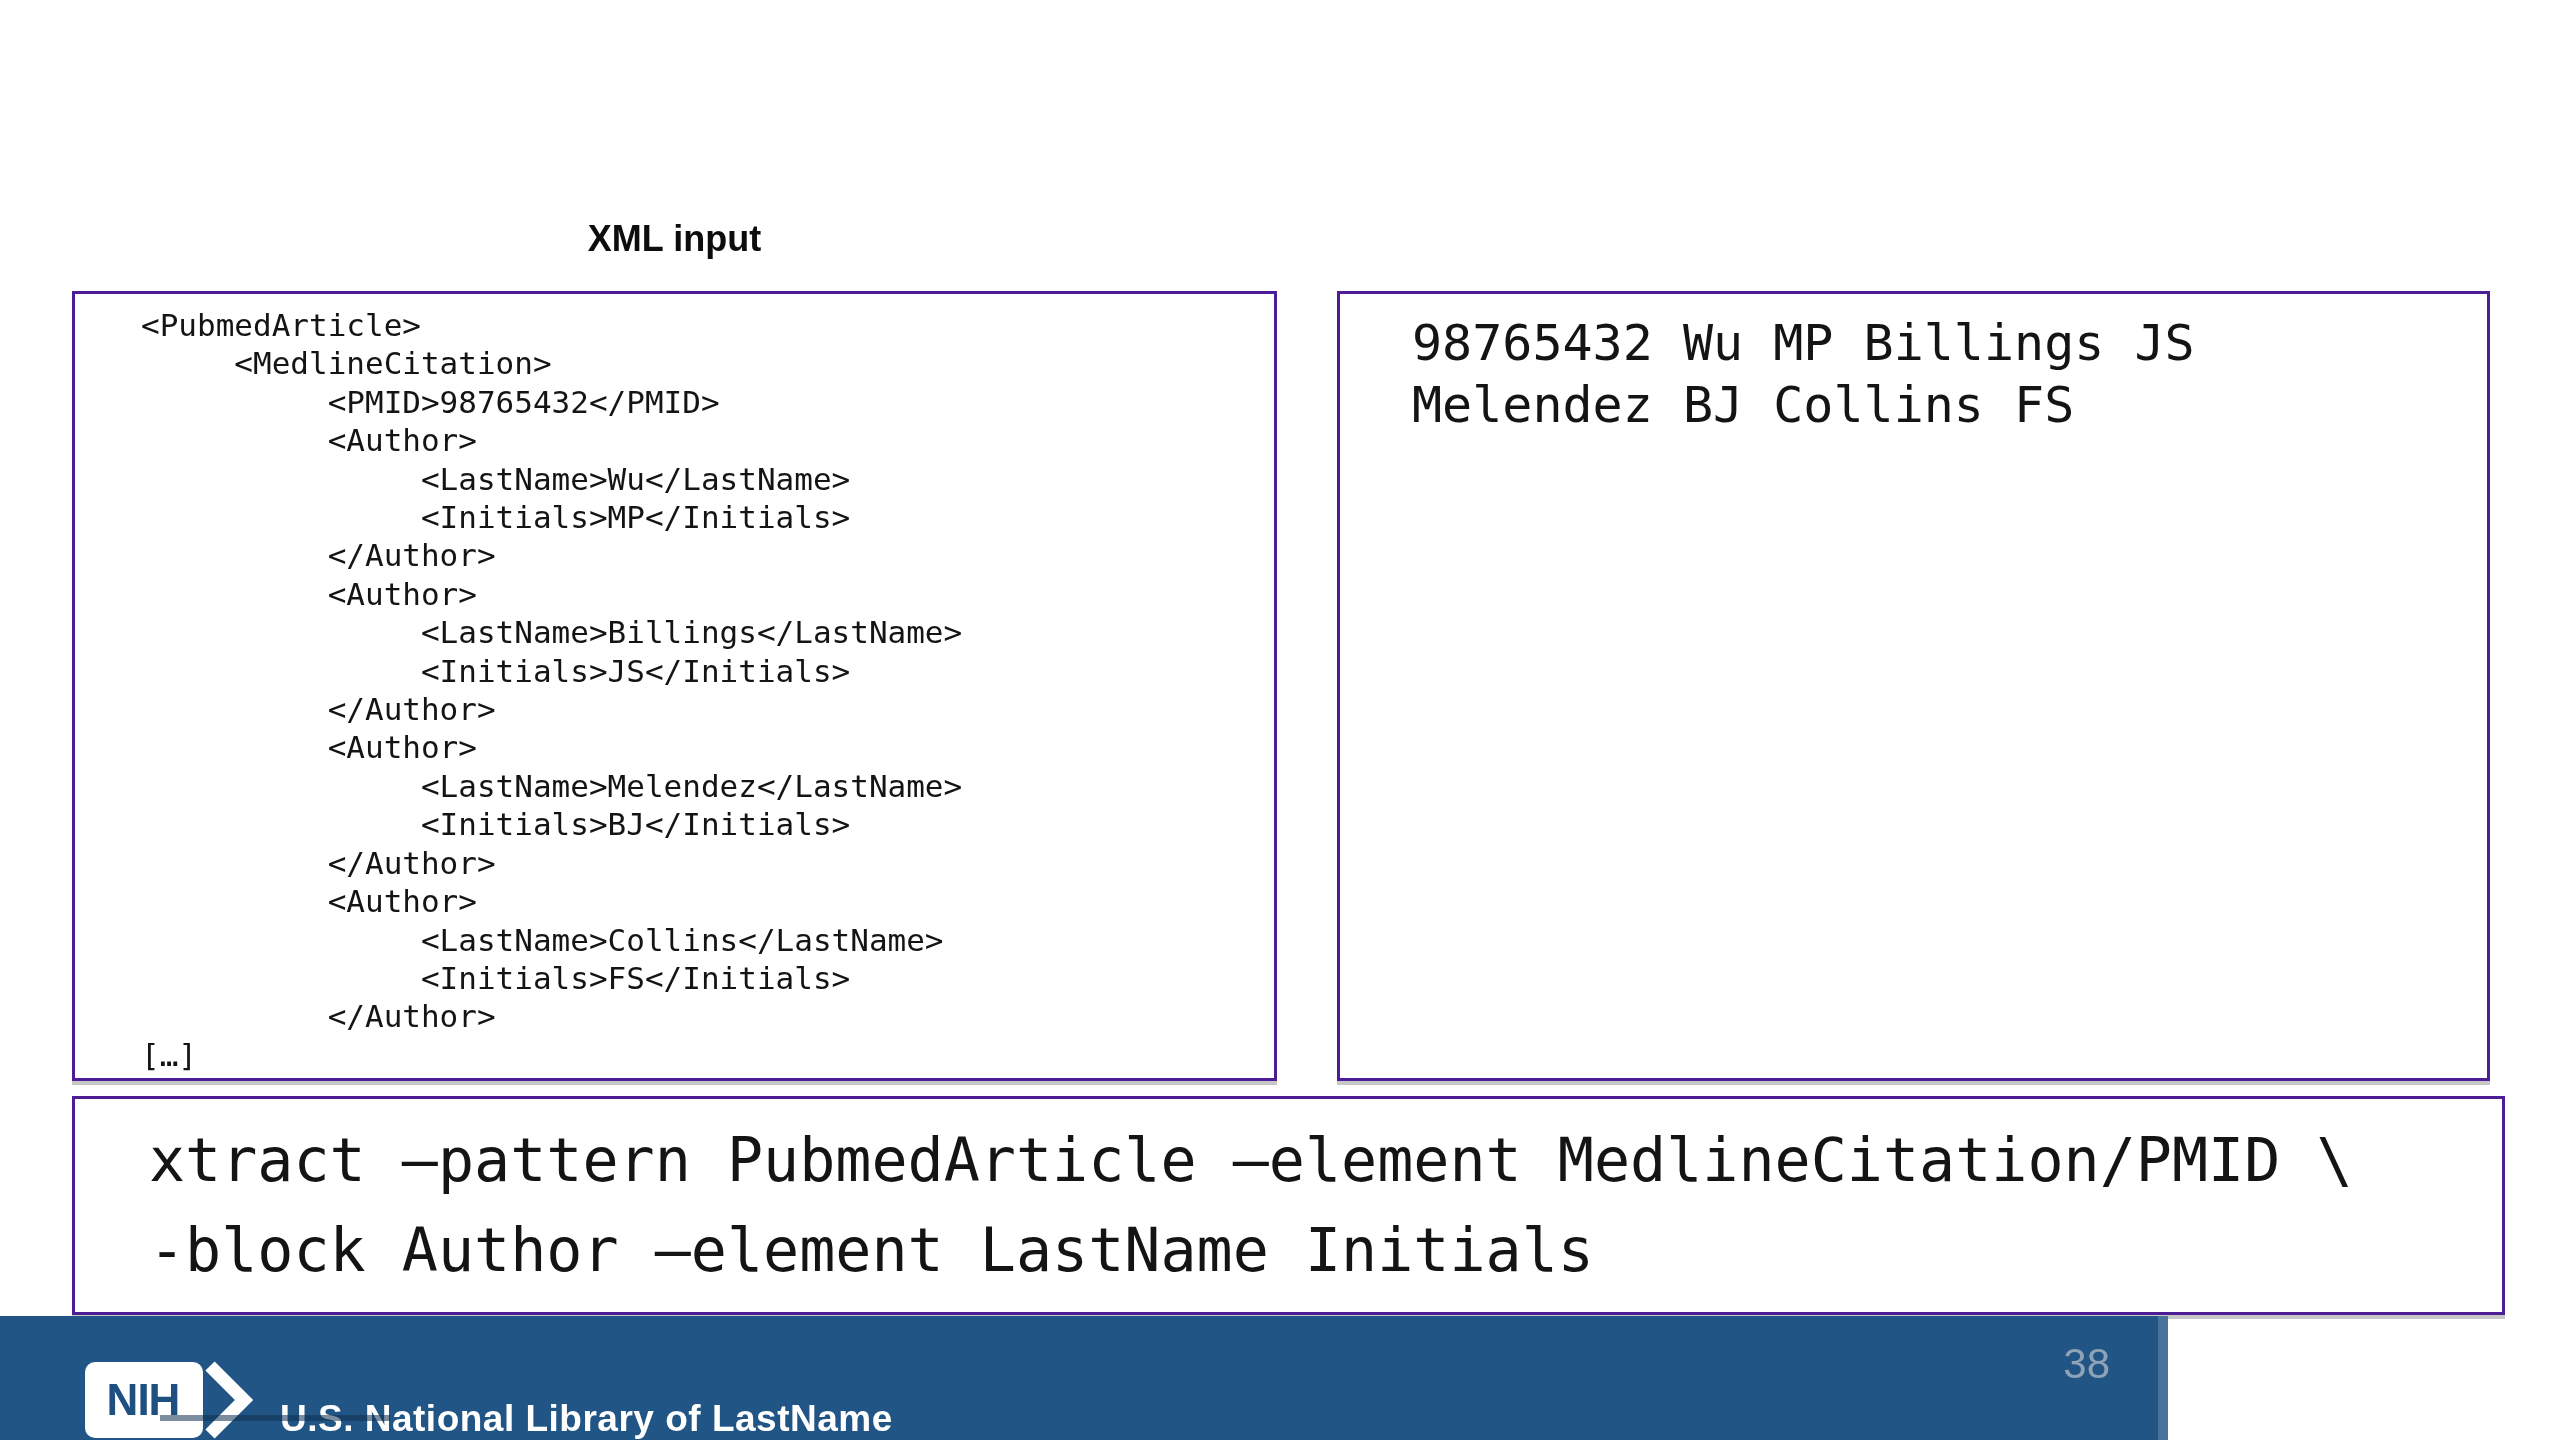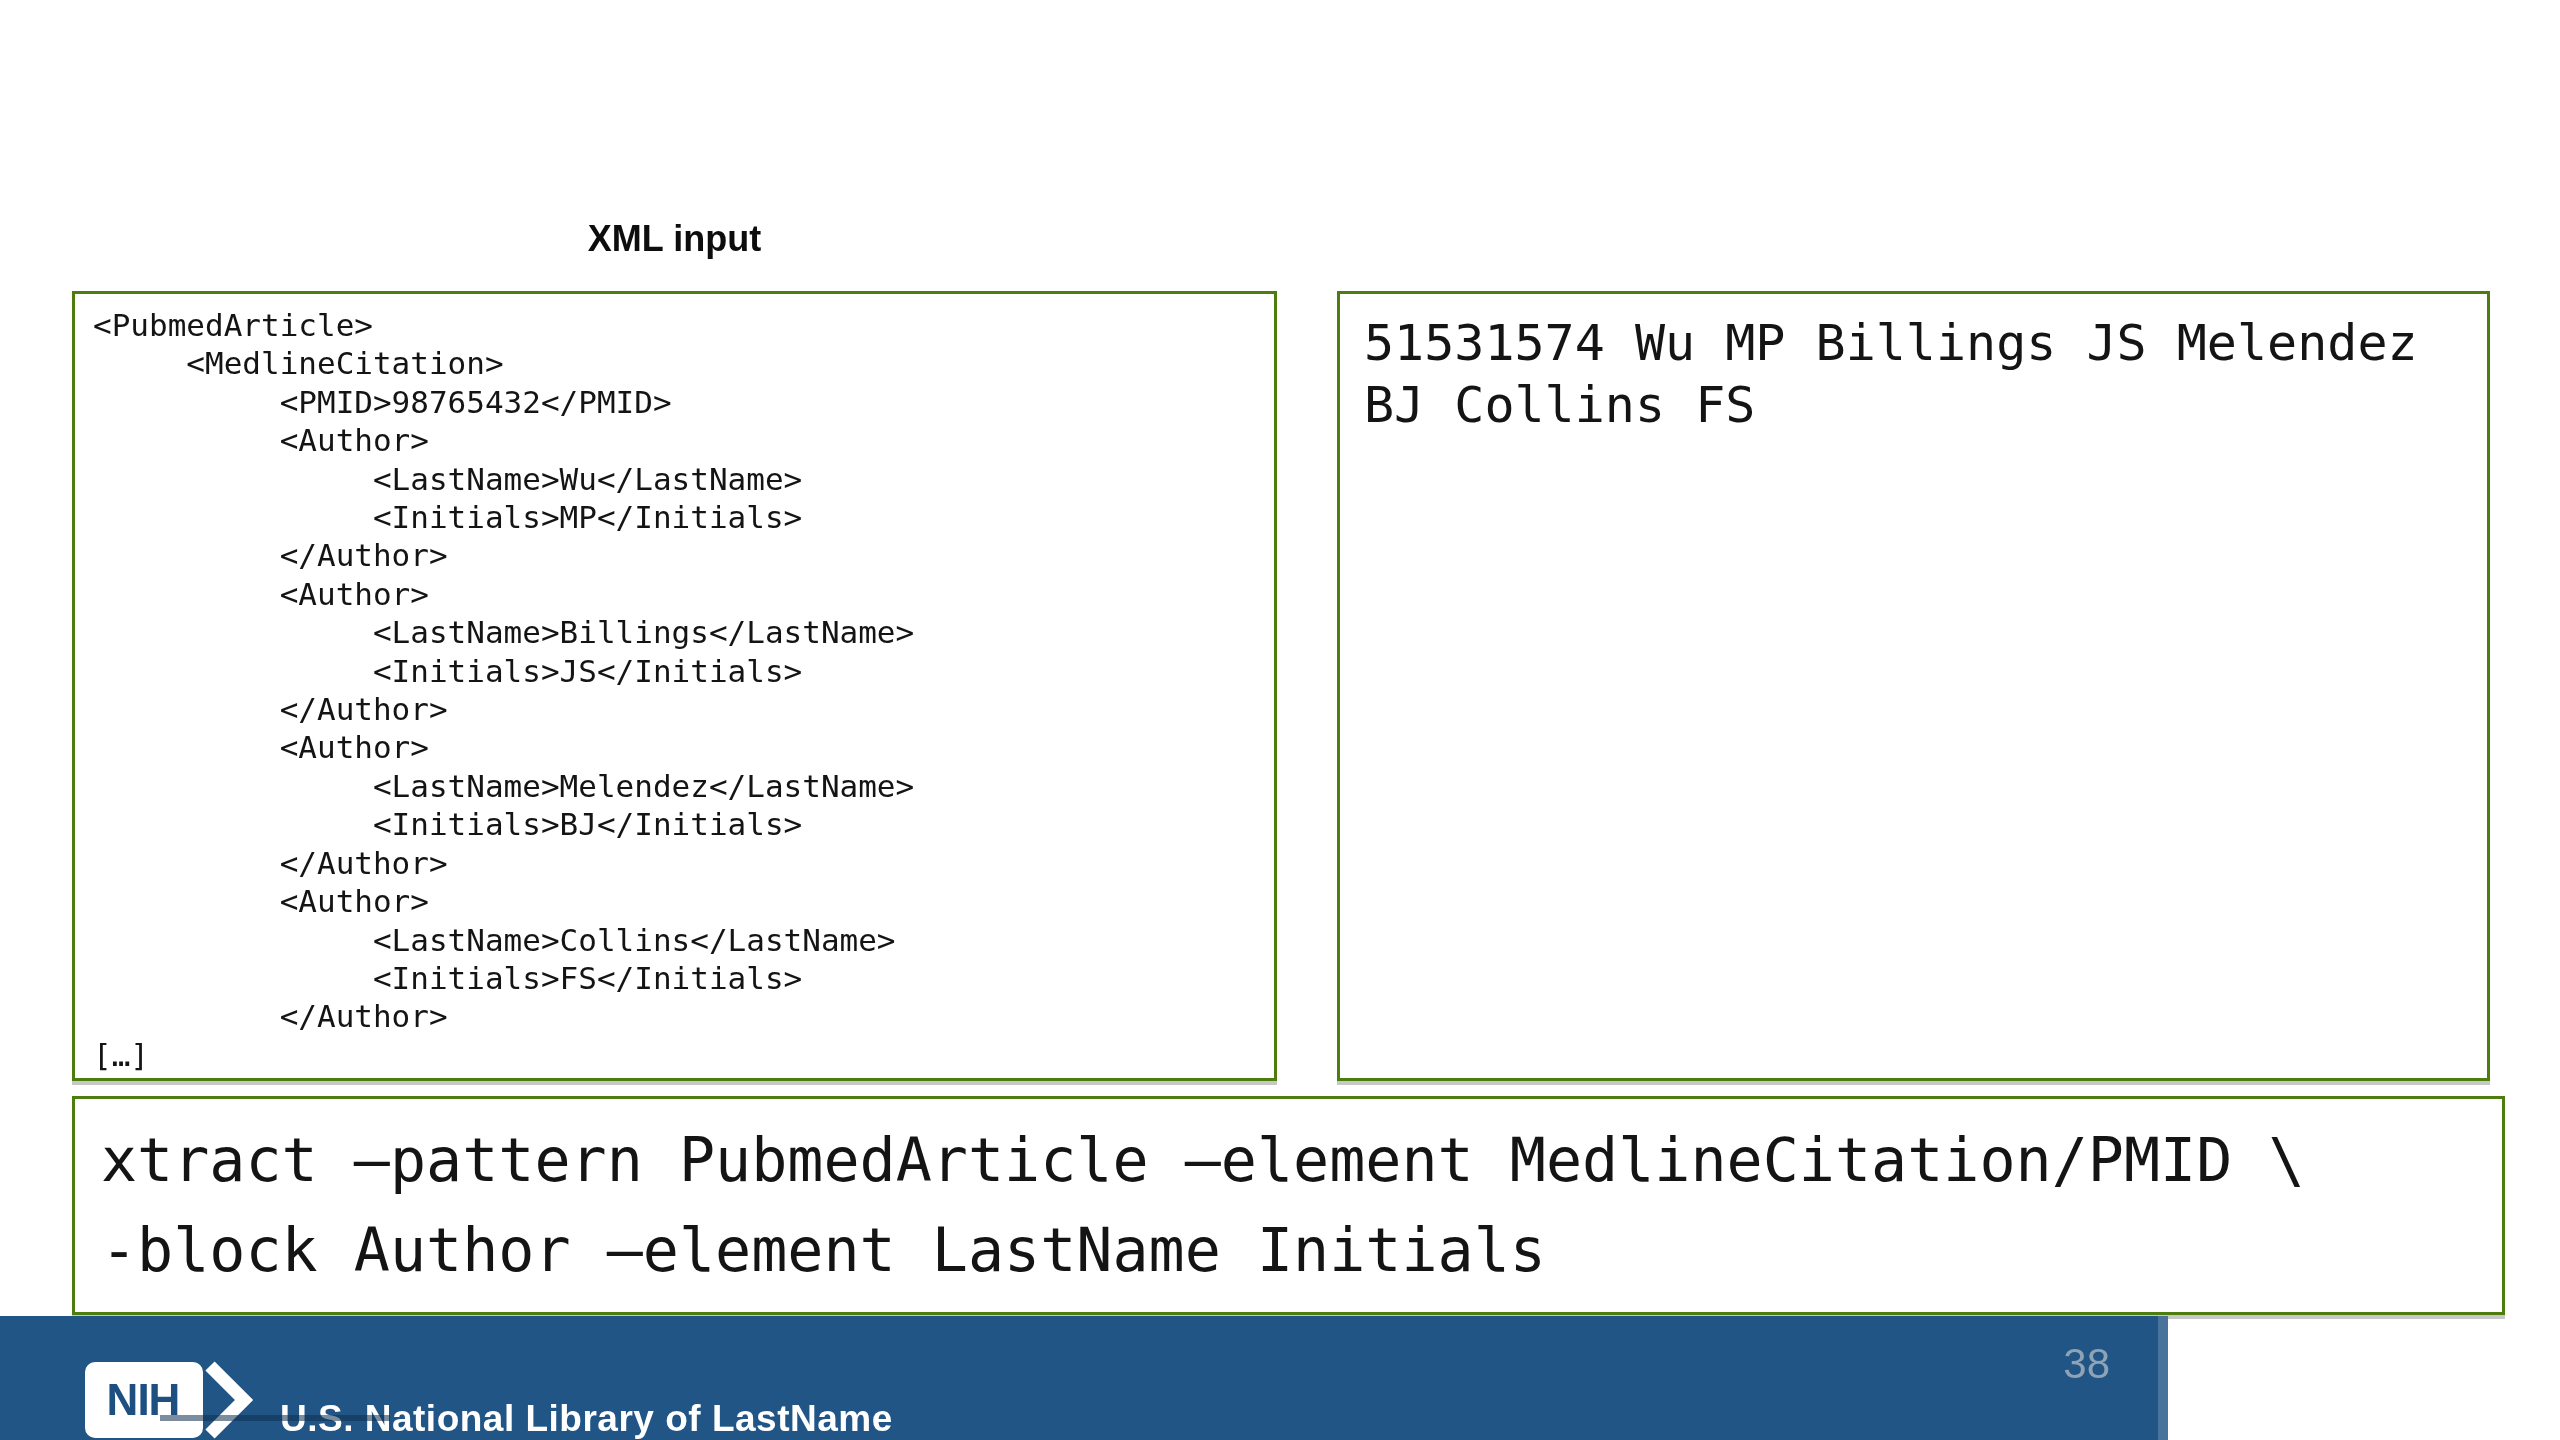--- a/index.html
+++ b/index.html
@@ -20,23 +20,24 @@
   .col-header{
     position:absolute;top:218px;
     text-align:center;
     font-size:36px;font-weight:700;color:#0d0d0d;
   }
   .col-header.left{left:72px;width:1205px;}
   .col-header.right{left:1337px;width:1153px;}
   .box{
     position:absolute;
     background:#ffffff;
-    border:3px solid #4d7c0f;
+    border:3px solid #4c1d95;
     box-shadow:0 4px 0 rgba(130,130,130,0.45);
     box-sizing:border-box;
+    padding-left:48px;
   }
   .xml-box{left:72px;top:291px;width:1205px;height:790px;}
   .output-box{left:1337px;top:291px;width:1153px;height:790px;}
   .command-box{left:72px;top:1096px;width:2433px;height:219px;}
   .box pre{
     margin:0;
     color:#141414;
     font-family:"DejaVu Sans Mono", monospace;
   }
   .xml-box pre{
@@ -106,21 +107,21 @@
                &lt;Initials&gt;BJ&lt;/Initials&gt;
           &lt;/Author&gt;
           &lt;Author&gt;
                &lt;LastName&gt;Collins&lt;/LastName&gt;
                &lt;Initials&gt;FS&lt;/Initials&gt;
           &lt;/Author&gt;
 […]</pre>
   </div>
 
   <div class="box output-box">
-    <pre>51531574 Wu MP Billings JS Melendez BJ Collins FS</pre>
+    <pre>98765432 Wu MP Billings JS Melendez BJ Collins FS</pre>
   </div>
 
   <div class="box command-box">
     <pre>xtract –pattern PubmedArticle –element MedlineCitation/PMID \
 -block Author –element LastName Initials</pre>
   </div>
 
   <div class="footer" style="background-color: rgb(33, 85, 134);">
     <svg class="nih-logo" width="170" height="80" viewBox="0 0 170 80" aria-hidden="true">
       <rect x="1" y="2" width="118" height="76" rx="10" fill="#ffffff"></rect>

